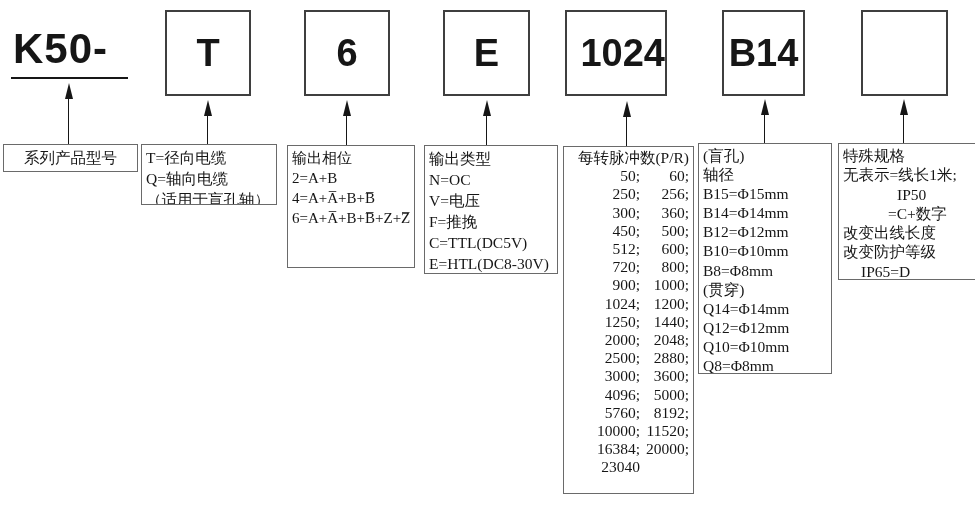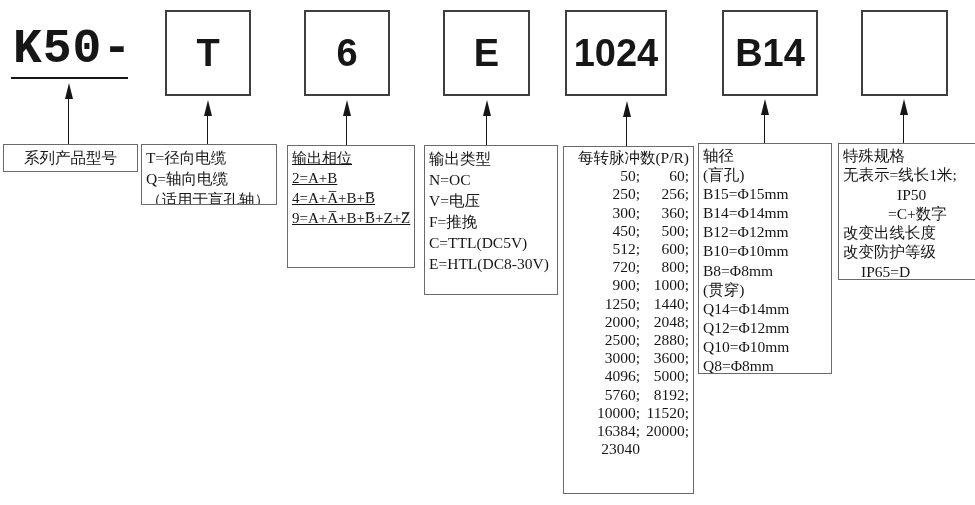--- a/index.html
+++ b/index.html
@@ -4,41 +4,41 @@
 <style>
   html,body{margin:0;padding:0;background:#fff;}
   .stage{
     position:relative;width:975px;height:505px;background:var(--background,#fff);
     font-family:"Liberation Serif","DejaVu Serif",serif;color:var(--ink,#161616);
     overflow:hidden;
   }
   
   .model-prefix{
     position:absolute;left:13px;top:24px;width:116px;height:50px;
-    font-family:Liberation Mono, monospace;
-    font-weight:bold;font-size:48px;line-height:50px;letter-spacing:1px;
+    font-family:Liberation Sans, sans-serif;
+    font-weight:bold;font-size:42px;line-height:50px;letter-spacing:1px;
     color:var(--ink,#161616);
   }
   .model-underline{
     position:absolute;left:11px;top:77px;width:117px;height:0;
     border-top:2px solid var(--ink,#161616);
   }
   
   .code-box{
     position:absolute;top:10px;height:86px;box-sizing:border-box;
     border:2px solid var(--box-border,#3f3f3f);background:#fff;
     display:flex;align-items:center;justify-content:center;
     font-family:"Liberation Sans","DejaVu Sans",sans-serif;
     font-weight:bold;font-size:38px;color:var(--ink,#161616);
   }
   #cb-cable  {left:165px;width:86px;}
   #cb-phase  {left:304px;width:86px;}
   #cb-output {left:443px;width:87px;}
-  #cb-ppr    {left:565px;width:102px;}
-  #cb-shaft  {left:722px;width:96px;}
+  #cb-ppr    {left:565px;width:102px;justify-content:flex-end;}
+  #cb-shaft  {left:722px;width:83px;}
   #cb-special{left:861px;width:87px;}
   
   .arrow{position:absolute;width:9px;}
   .arrow .head{
     width:0;height:0;margin:0 auto;
     border-left:4.5px solid transparent;border-right:4.5px solid transparent;
     border-bottom:16px solid var(--ink,#161616);
   }
   .arrow .shaft{width:1px;margin:0 auto;background:var(--ink,#161616);}
   #ar-series {left:64px; top:83px;}  #ar-series .shaft{height:45px;}
@@ -50,22 +50,22 @@
   #ar-special{left:899px;top:99px;}  #ar-special.arrow .shaft{height:28px;}
   
   .desc-box{
     position:absolute;box-sizing:border-box;background:#fff;
     border:1px solid var(--desc-border,#6a6a6a);
     font-size:15.5px;padding:2px 4px;white-space:nowrap;overflow:hidden;
   }
   .dline{display:block;}
   #d-series {left:3px;  top:144px;width:135px;height:28px;text-align:center;line-height:22px;}
   #d-cable  {left:141px;top:144px;width:136px;height:61px;}  #d-cable  .dline{line-height:21px;}
-  #d-phase  {left:287px;top:145px;width:128px;height:123px;font-size:15px;} #d-phase .dline{line-height:20px;text-decoration:underline;}
-  #d-output {left:424px;top:145px;width:134px;height:150px;} #d-output .dline{line-height:21px;}
+  #d-phase  {left:287px;top:145px;width:128px;height:123px;font-size:15px;} #d-phase .dline{line-height:20px;}
+  #d-output {left:424px;top:145px;width:134px;height:129px;} #d-output .dline{line-height:21px;}
   #d-ppr    {left:563px;top:146px;width:131px;height:348px;} #d-ppr .dline,#d-ppr .prow{line-height:18.2px;text-align:right;}
   #d-shaft  {left:698px;top:143px;width:134px;height:231px;} #d-shaft .dline{line-height:19.1px;}
   #d-special{left:838px;top:143px;width:147px;height:137px;} #d-special .dline{line-height:19.3px;}
   .prow{display:flex;}
   .prow .pc1{width:72px;flex:0 0 72px;}
   .prow .pc2{flex:1;}
 </style>
 </head>
 <body>
 
@@ -129,21 +129,21 @@
   <div class="desc-box" id="d-cable">
       <span class="dline">T=径向电缆</span>
       <span class="dline">Q=轴向电缆</span>
       <span class="dline">（适用于盲孔轴）</span>
     </div>
 
   <div class="desc-box" id="d-phase">
       <span class="dline">输出相位</span>
       <span class="dline">2=A+B</span>
       <span class="dline">4=A+A̅+B+B̅</span>
-      <span class="dline">9=A+A̅+B+B̅+Z+Z̅</span>
+      <span class="dline">6=A+A̅+B+B̅+Z+Z̅</span>
     </div>
 
   <div class="desc-box" id="d-output">
       <span class="dline">输出类型</span>
       <span class="dline">N=OC</span>
       <span class="dline">V=电压</span>
       <span class="dline">F=推挽</span>
       <span class="dline">C=TTL(DC5V)</span>
       <span class="dline">E=HTL(DC8-30V)</span>
     </div>
@@ -173,20 +173,24 @@
       </div>
         <div class="prow">
         <span class="pc1">720;</span>
         <span class="pc2">800;</span>
       </div>
         <div class="prow">
         <span class="pc1">900;</span>
         <span class="pc2">1000;</span>
       </div>
         <div class="prow">
+        <span class="pc1">1024;</span>
+        <span class="pc2">1200;</span>
+      </div>
+        <div class="prow">
         <span class="pc1">1250;</span>
         <span class="pc2">1440;</span>
       </div>
         <div class="prow">
         <span class="pc1">2000;</span>
         <span class="pc2">2048;</span>
       </div>
         <div class="prow">
         <span class="pc1">2500;</span>
         <span class="pc2">2880;</span>
@@ -212,22 +216,22 @@
         <span class="pc2">20000;</span>
       </div>
         <div class="prow">
         <span class="pc1">23040</span>
         <span class="pc2"></span>
       </div>
       </div>
   </div>
 
   <div class="desc-box" id="d-shaft">
+      <span class="dline">(盲孔)</span>
       <span class="dline">轴径</span>
-      <span class="dline">(盲孔)</span>
       <span class="dline">B15=Φ15mm</span>
       <span class="dline">B14=Φ14mm</span>
       <span class="dline">B12=Φ12mm</span>
       <span class="dline">B10=Φ10mm</span>
       <span class="dline">B8=Φ8mm</span>
       <span class="dline">(贯穿)</span>
       <span class="dline">Q14=Φ14mm</span>
       <span class="dline">Q12=Φ12mm</span>
       <span class="dline">Q10=Φ10mm</span>
       <span class="dline">Q8=Φ8mm</span>

